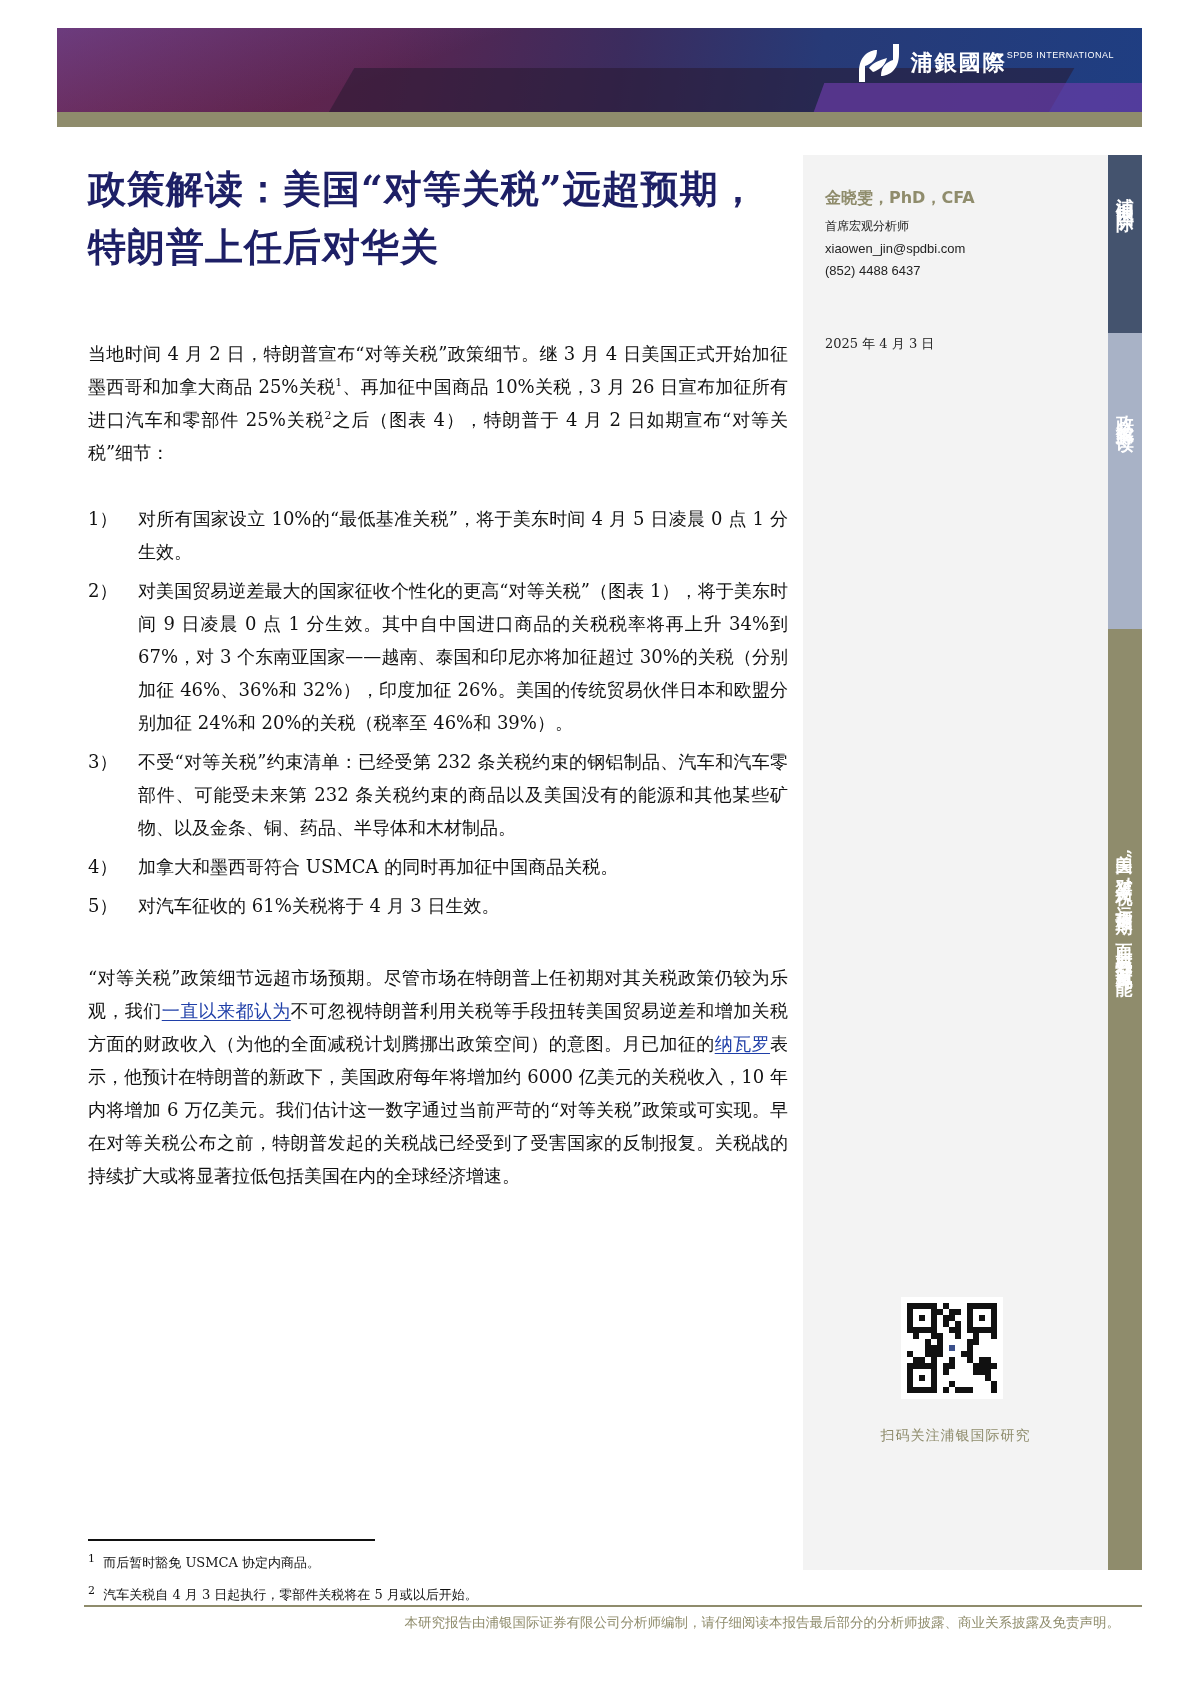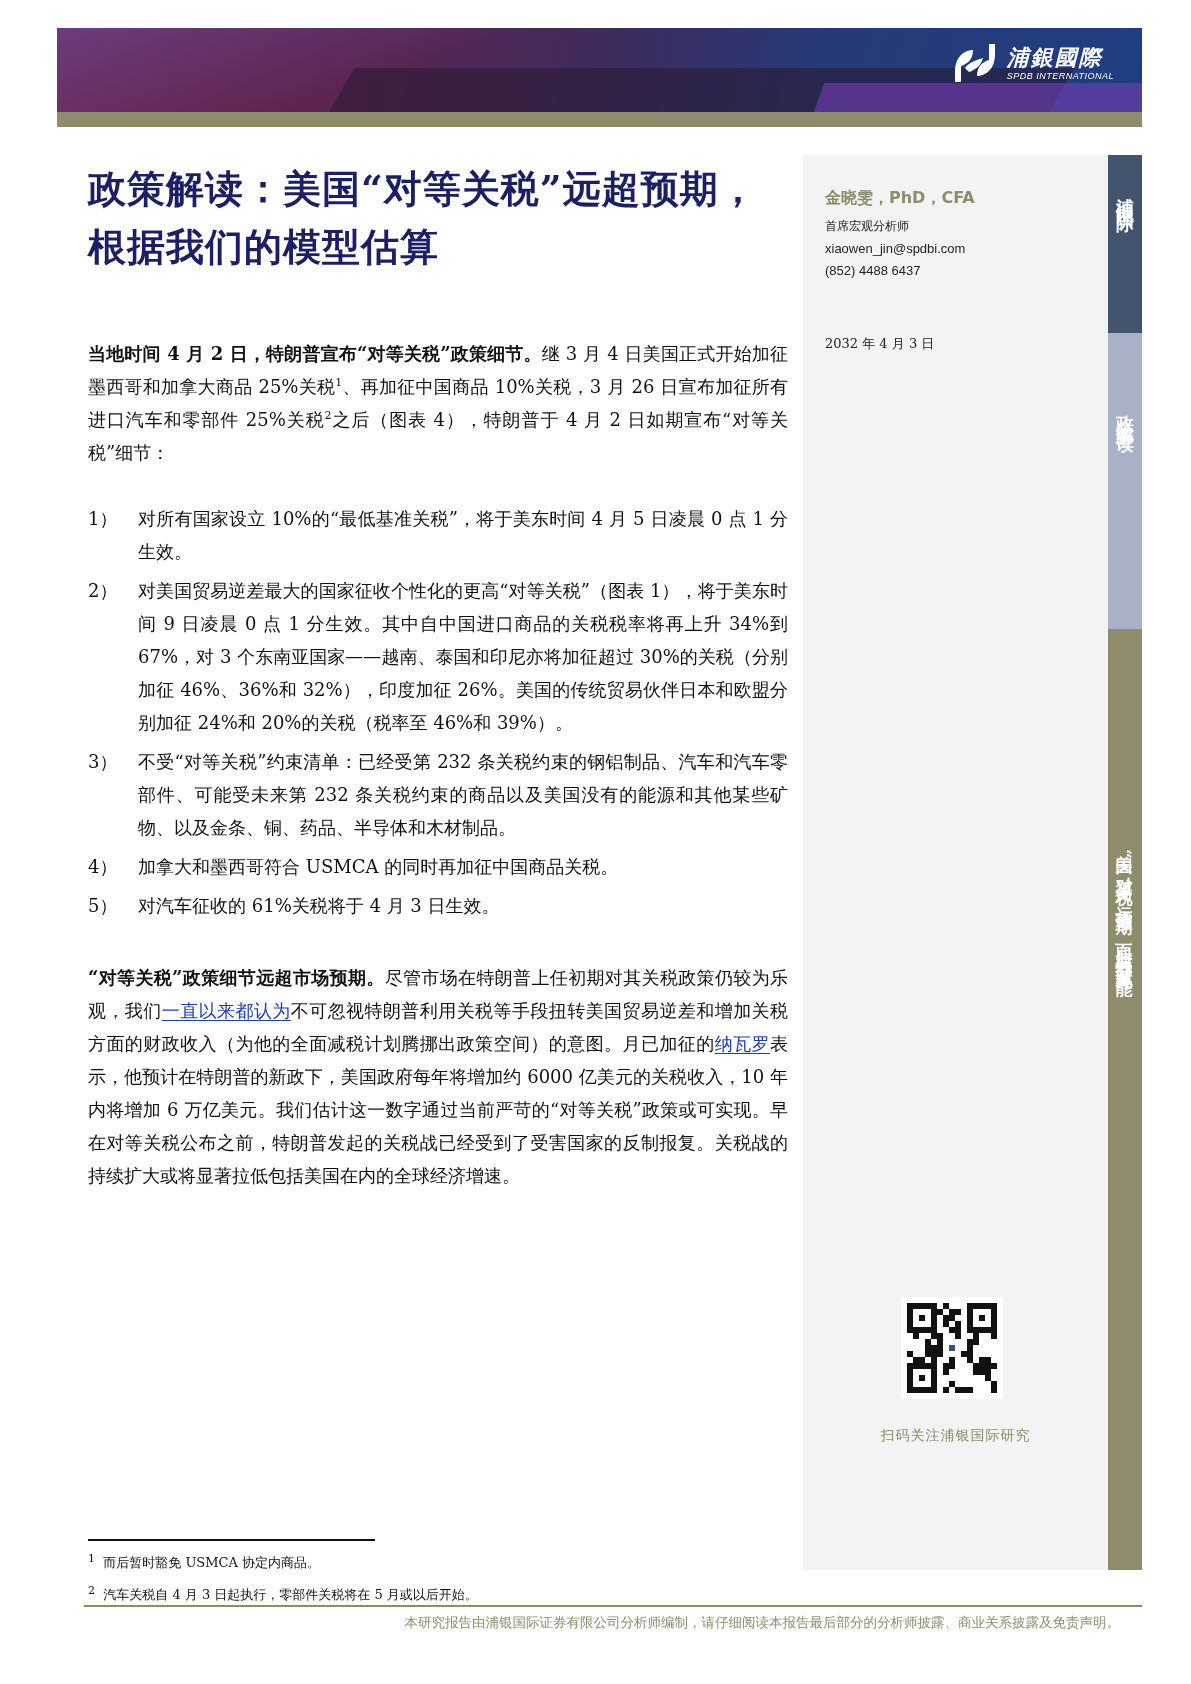--- a/index.html
+++ b/index.html
@@ -21,21 +21,21 @@
   .banner .shape2 {
     position: absolute; left: 760px; top: 55px; width: 420px; height: 40px;
     background: rgba(110,60,170,0.65); transform: skewX(-20deg);
   }
   .banner-title {
     position: absolute; left: 46px; top: 22px; font-size: 24px; letter-spacing: 2px;
     color: #ffffff; font-family: "DejaVu Serif", serif; font-weight: bold;
   }
   .logo { position: absolute; right: 28px; top: 14px; display: flex; align-items: center; gap: 8px; }
   .logo-mark { width: 48px; height: 42px; }
-  .logo-text { display: flex; flex-direction: column; color: #fff; font-style: italic; }
+  .logo-text { display: flex; flex-direction: row; color: #fff; }
   .logo-cn { font-family: "DejaVu Sans", sans-serif; font-size: 22px; font-weight: bold; letter-spacing: 2px; line-height: 26px; }
   .logo-en { font-family: "Liberation Sans", sans-serif; font-size: 9px; letter-spacing: 0.5px; }
   .banner-underbar { position: absolute; left: 57px; top: 112px; width: 1085px; height: 15px; background: #8f8c6c; }
 
   
   .doc-title {
     position: absolute; left: 88px; top: 160px; width: 700px;
     font-size: 38px; line-height: 58px; font-weight: bold; color: #1d1f66;
     font-family: "DejaVu Serif", serif; letter-spacing: 1px;
   }
@@ -58,21 +58,21 @@
   .stripe-1 { top: 155px; height: 178px; background: #44536e; }
   .stripe-2 { top: 333px; height: 296px; background: #a8b2c6; }
   .stripe-2 span { padding-top: 68px; }
   .stripe-3 { top: 629px; height: 941px; background: #8f8c6c; }
   .stripe-3 span { font-size: 17px; letter-spacing: 4px; padding-top: 212px; }
 
   
   .body { position: absolute; left: 88px; top: 337px; width: 700px; font-size: 18px; line-height: 33px; color: #111; text-align: justify; }
   .para { margin-bottom: 0; }
   .gap { height: 33px; }
-  .b { font-weight: bold; }
+  .b { font-weight: normal; }
   .link { color: #1f3fa8; text-decoration: underline; text-underline-offset: 3px; }
   sup { font-size: 11px; vertical-align: super; line-height: 0; }
   .list { margin-top: 33px; }
   .list-item { display: flex; margin-bottom: 6px; }
   .list-num { width: 50px; flex: none; }
   .list-text { flex: 1; text-align: justify; }
 
   
   .fn-rule { position: absolute; left: 88px; top: 1539px; width: 287px; height: 2px; background: #111; }
   .footnote { position: absolute; left: 88px; font-size: 13px; color: #111; }
@@ -94,28 +94,28 @@
       <path d="M14 26 C18 20 26 18 32 16 C30 24 24 28 18 30 Z" fill="#ffffff"></path>
     </svg>
     <div class="logo-text">
       <span class="logo-cn">浦銀國際</span>
       <span class="logo-en">SPDB INTERNATIONAL</span>
     </div>
   </div>
 </div>
 <div class="banner-underbar"></div>
 
-<h1 class="doc-title">政策解读：美国“对等关税”远超预期，根据我们的模型估算</h1>
+<h1 class="doc-title">政策解读：美国“对等关税”远超预期，特朗普上任后对华关</h1>
 
 <aside class="sidebar">
   <div class="author-name">金晓雯，PhD，CFA</div>
   <div class="author-role">首席宏观分析师</div>
   <div class="author-email">xiaowen_jin@spdbi.com</div>
   <div class="author-phone">(852) 4488 6437</div>
-  <div class="report-date">2032 年 4 月 3 日</div>
+  <div class="report-date">2025 年 4 月 3 日</div>
   <div class="qr">
     <div class="qr-grid" id="qr-grid">
         <span style="background: rgb(17, 17, 17);"></span>
         <span style="background: rgb(17, 17, 17);"></span>
         <span style="background: rgb(17, 17, 17);"></span>
         <span style="background: rgb(17, 17, 17);"></span>
         <span style="background: rgb(17, 17, 17);"></span>
         <span style="background: rgb(255, 255, 255);"></span>
         <span style="background: rgb(17, 17, 17);"></span>
         <span style="background: rgb(255, 255, 255);"></span>

